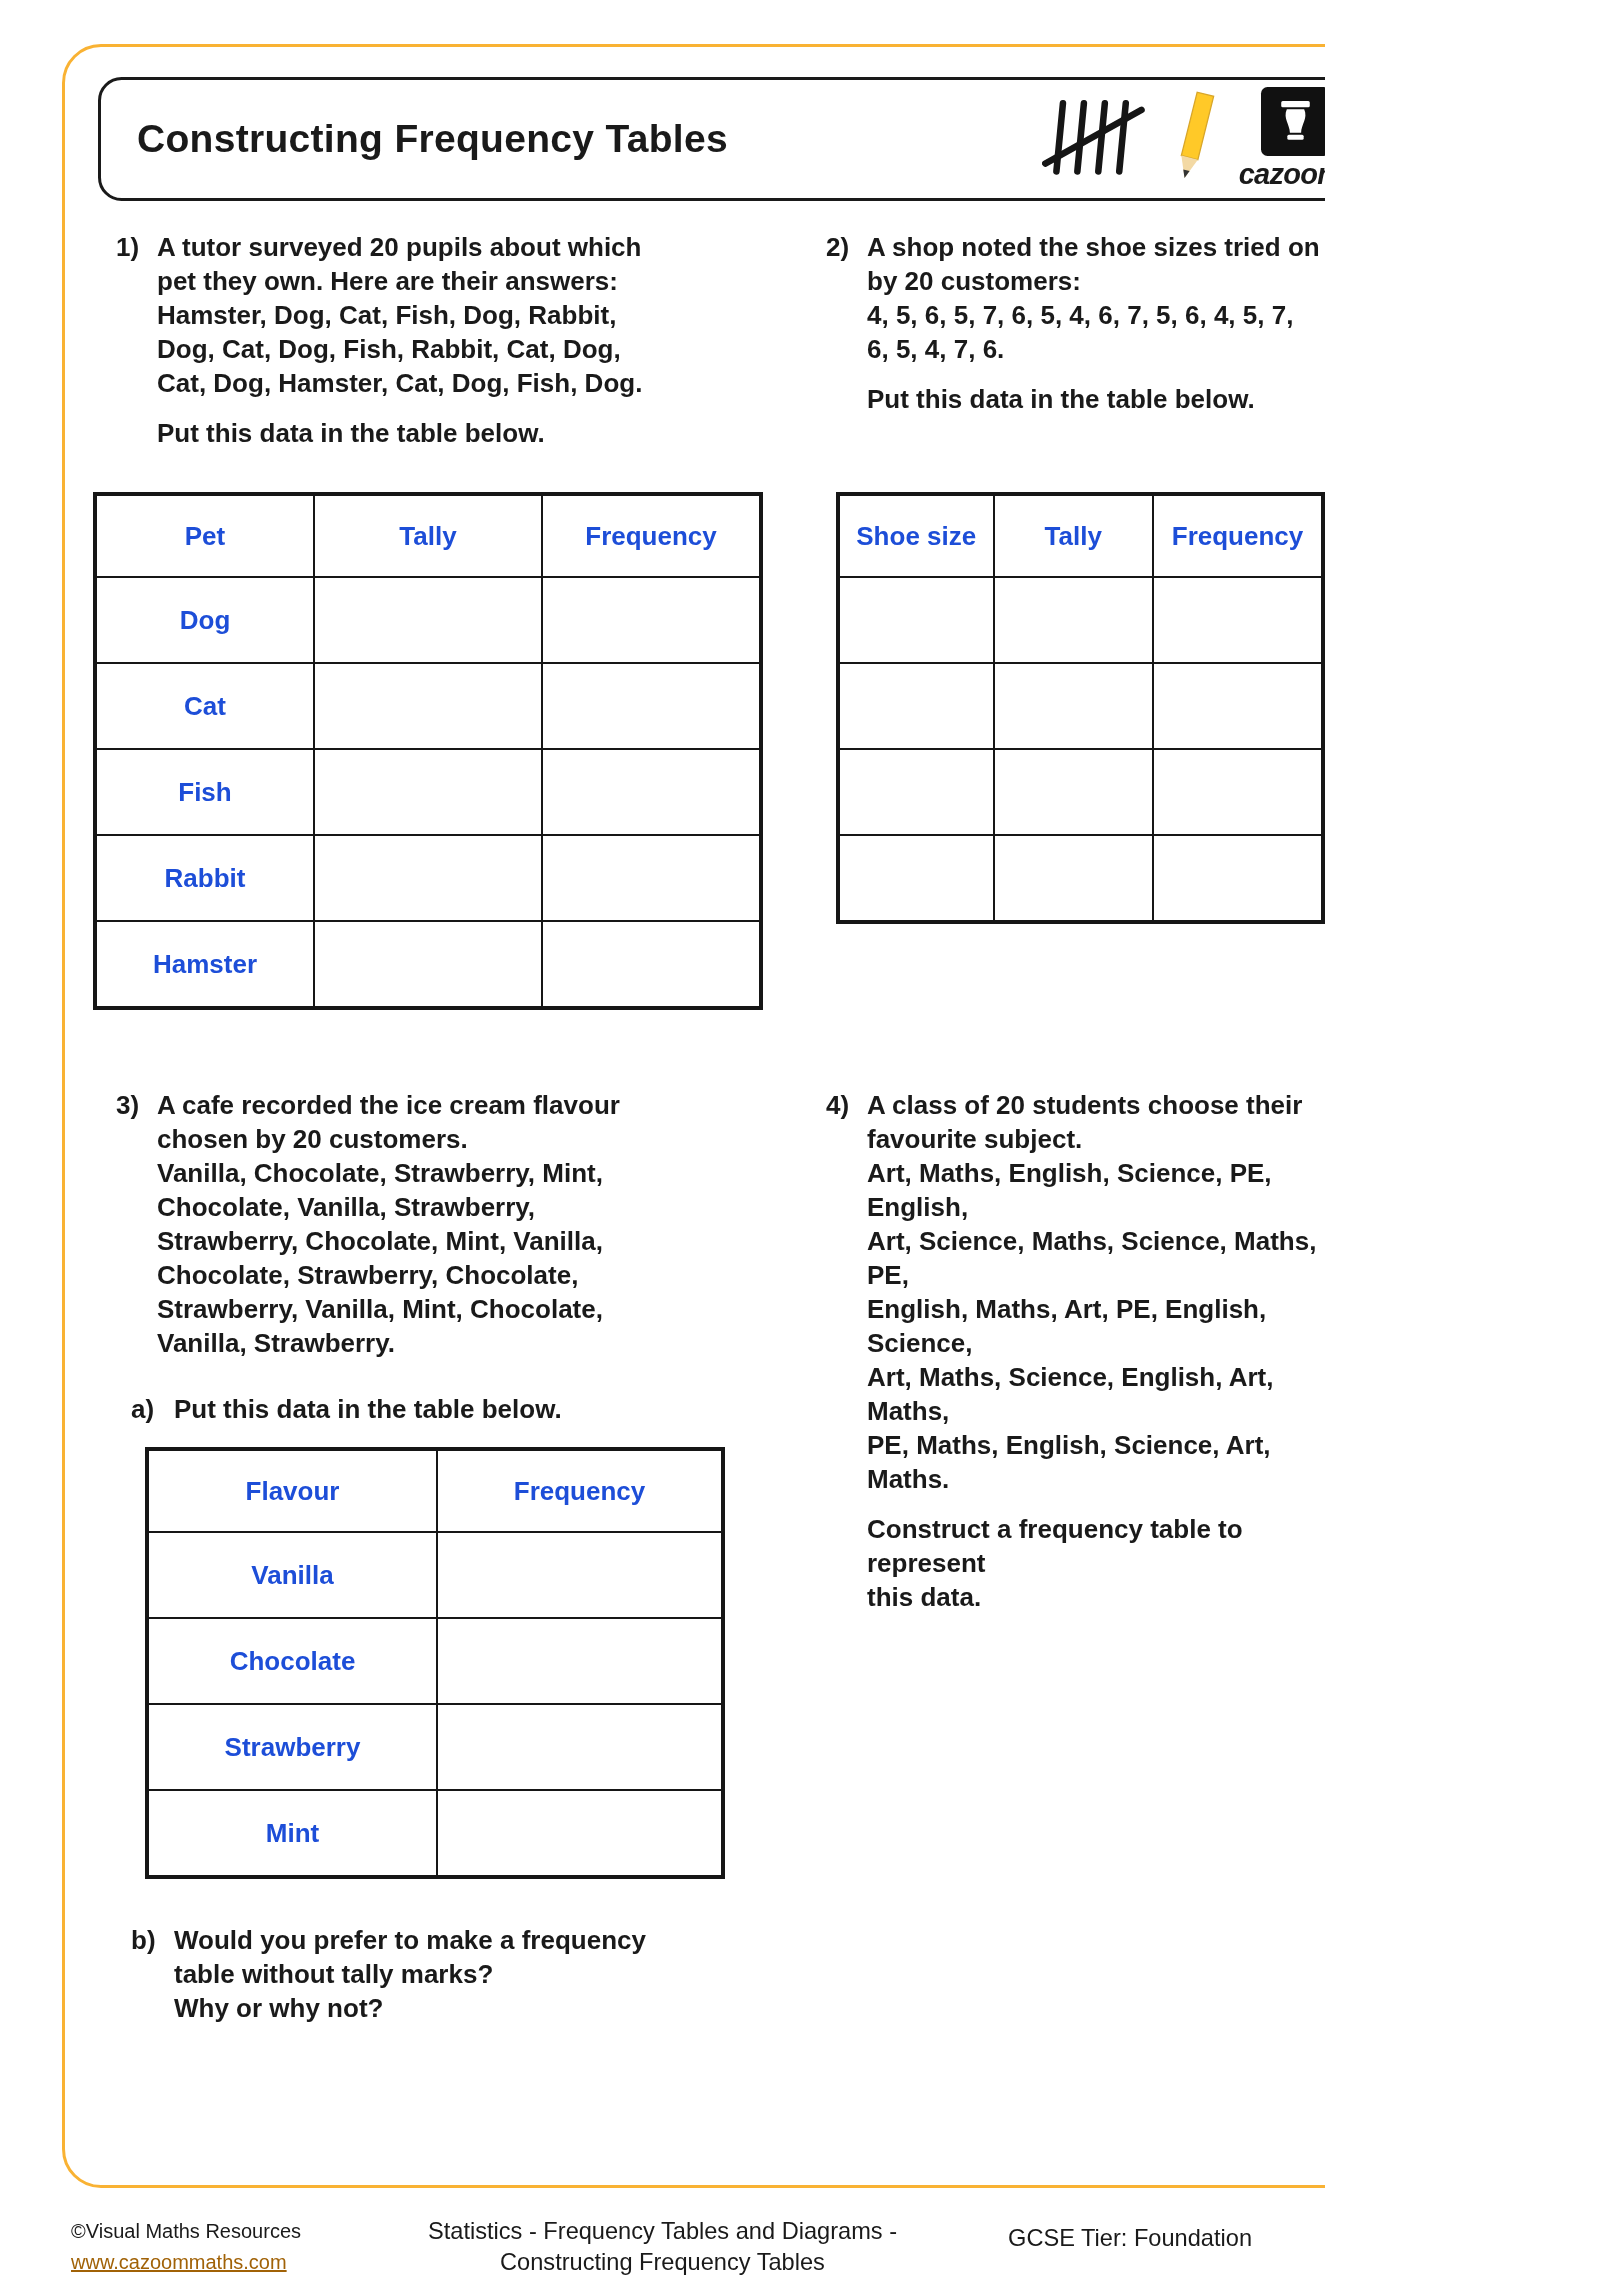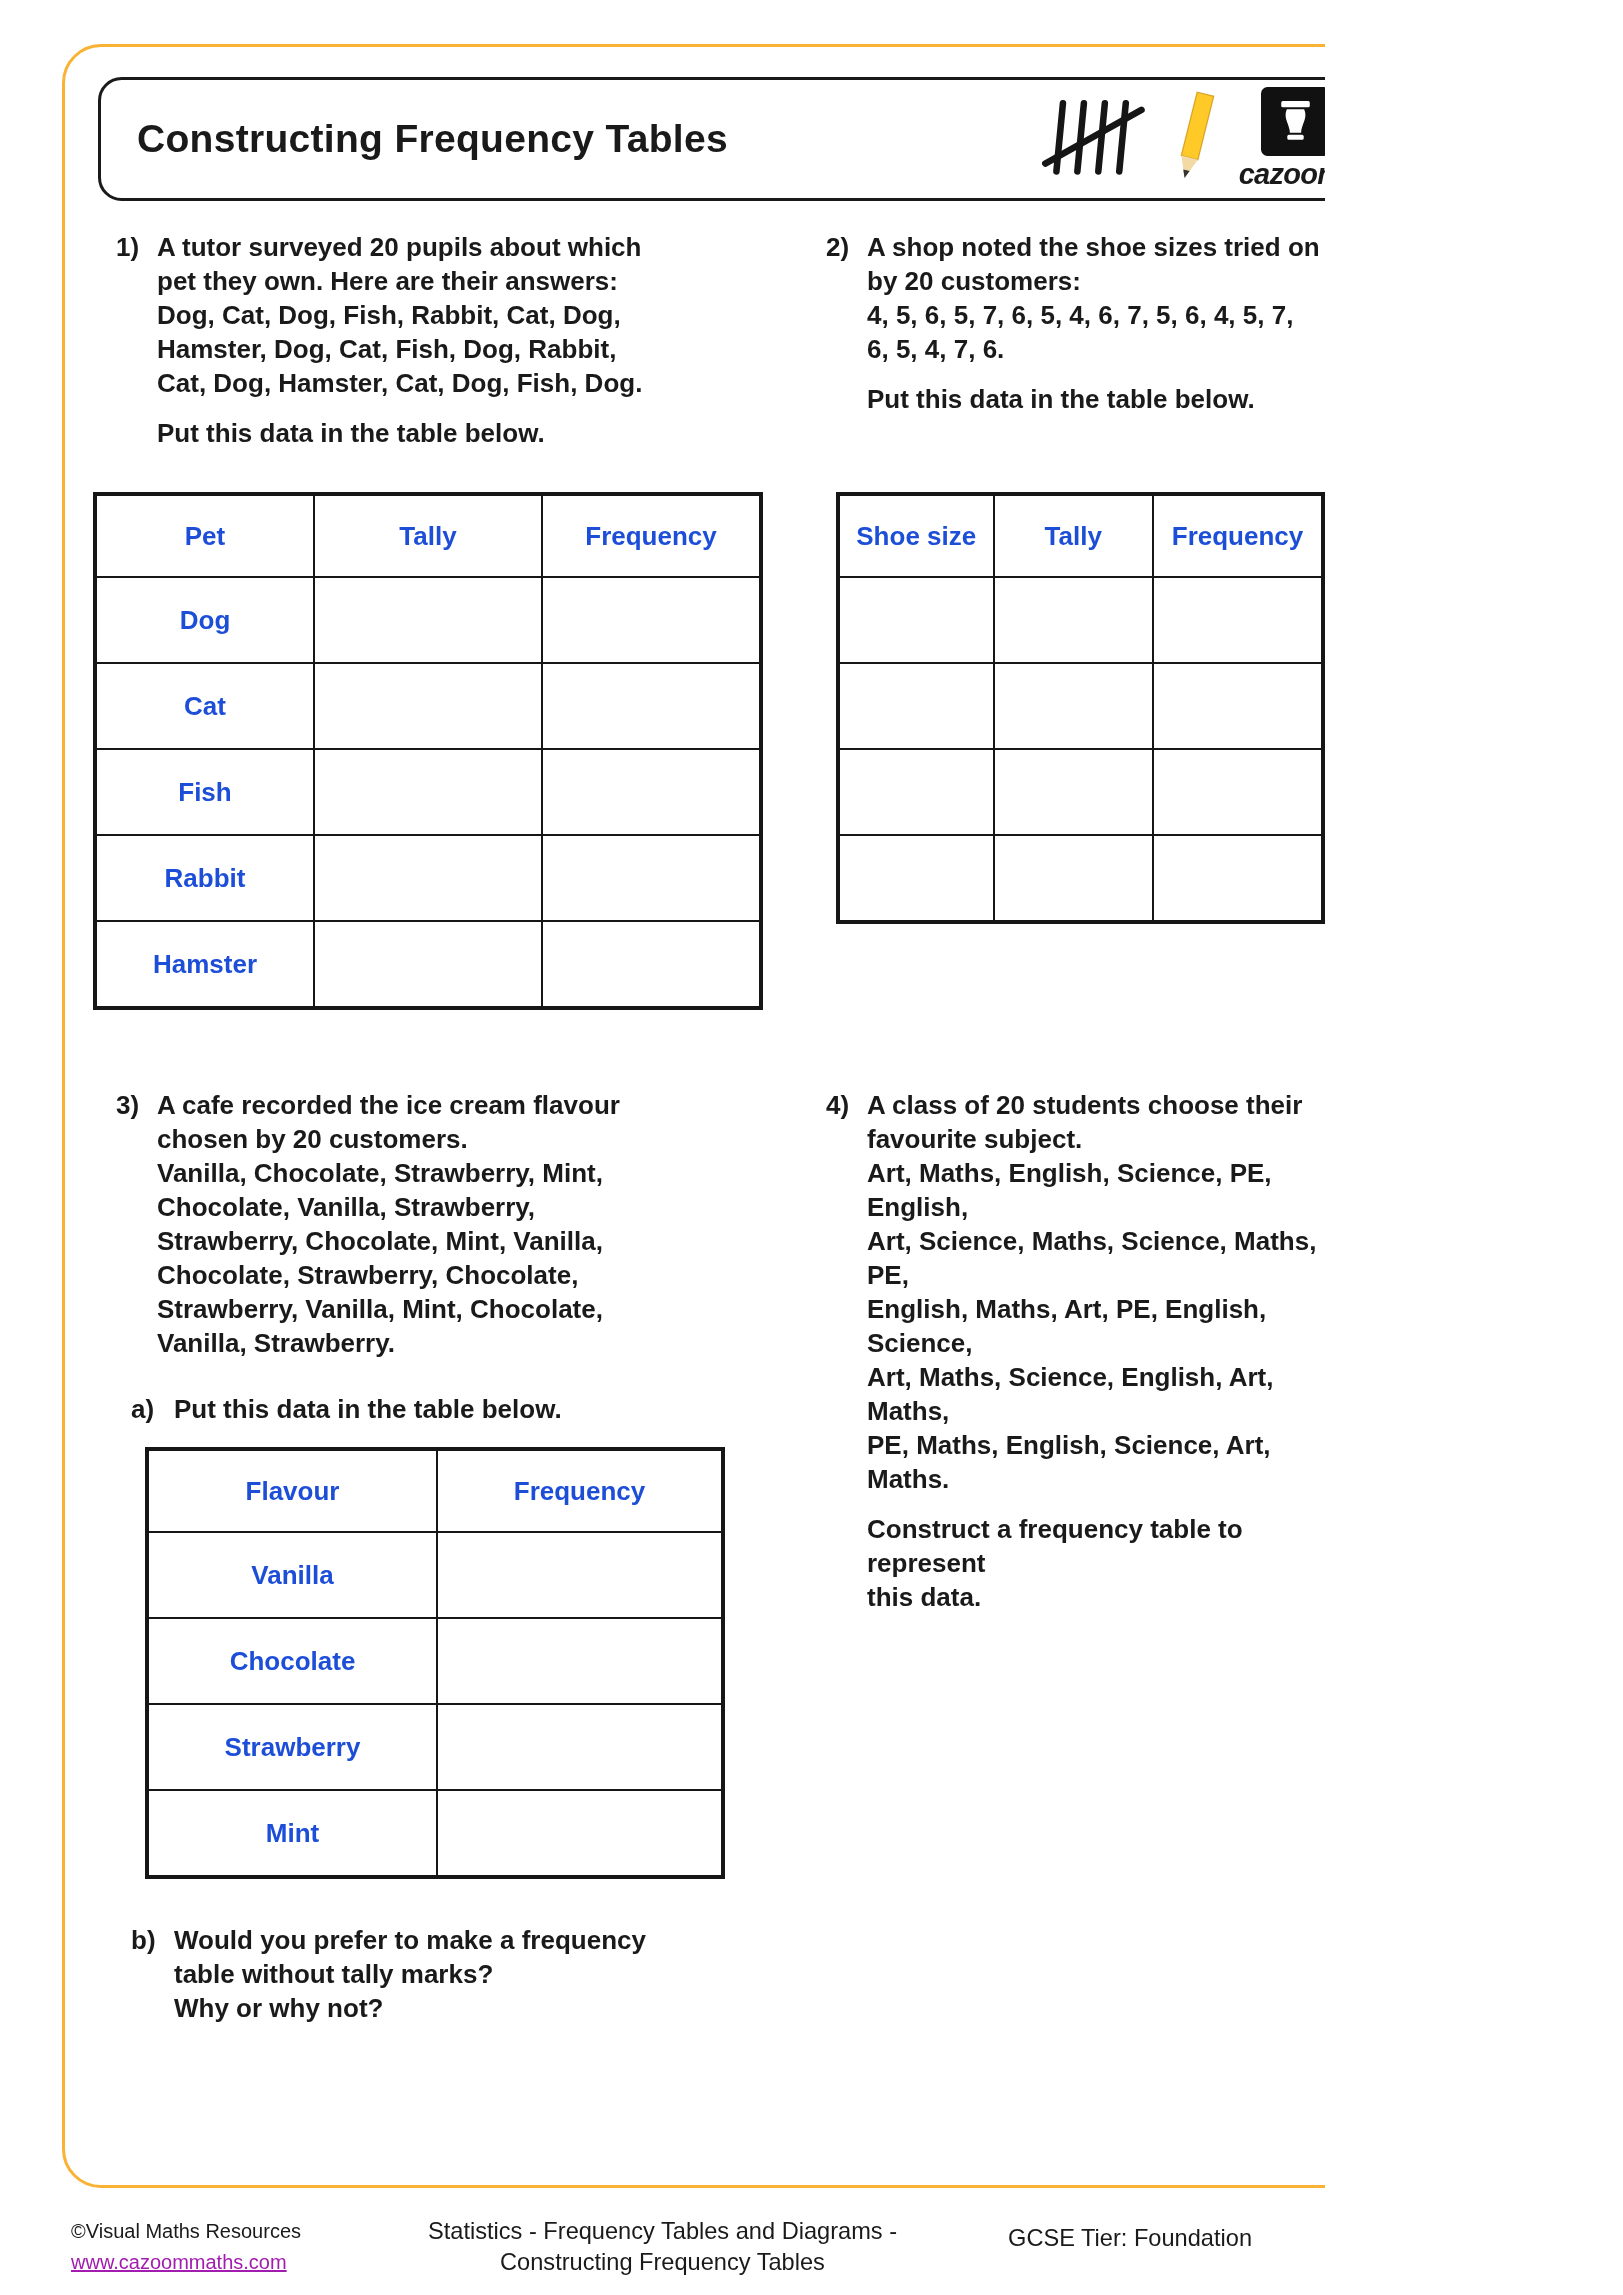--- a/index.html
+++ b/index.html
@@ -34,21 +34,21 @@
             background:#fff; border:4.6px solid #161616; }
   .wtable th, .wtable td { border:2px solid #161616; font-size:26px; font-weight:700;
             text-align:center; vertical-align:middle; padding:0; color:#1d4ed8; }
   .wtable th { height:80px; border-bottom:2.6px solid #161616; }
   .wtable td { height:84px; }
 
   .footer-left  { position:absolute; left:71px;  top:2216px; font-size:20px; line-height:31px; font-weight:400; }
   .footer-center{ position:absolute; left:50%; transform:translateX(-50%); top:2216px;
                   font-size:23.6px; line-height:31px; text-align:center; font-weight:400; }
   .footer-right { position:absolute; right:73px; top:2225px; font-size:23.6px; font-weight:400; }
-  a.url { color:#a21caf; text-decoration:underline; }
+  a.url { color:#a16207; text-decoration:underline; }
 </style>
 </head>
 <body>
 
 <div class="page">
 
   <div class="frame"></div>
 
   <div class="headerbox">
     <div class="title">Constructing Frequency Tables</div>
@@ -110,22 +110,22 @@
       <path d="M88 126 q18 14 36 0" stroke="#1d1d1d" stroke-width="5" fill="none" stroke-linecap="round"></path>
     </svg>
   </div>
 
   <div class="q" style="left:116px; top:230px;">
     <span class="qnum">1)</span>
     <div>
       <div>
           <div>A tutor surveyed 20 pupils about which</div>
           <div>pet they own. Here are their answers:</div>
+          <div>Hamster, Dog, Cat, Fish, Dog, Rabbit,</div>
           <div>Dog, Cat, Dog, Fish, Rabbit, Cat, Dog,</div>
-          <div>Hamster, Dog, Cat, Fish, Dog, Rabbit,</div>
           <div>Cat, Dog, Hamster, Cat, Dog, Fish, Dog.</div>
         </div>
       <div class="qinstr">Put this data in the table below.</div>
     </div>
   </div>
 
   <div class="q" style="left:826px; top:230px;">
     <span class="qnum">2)</span>
     <div>
       <div>

